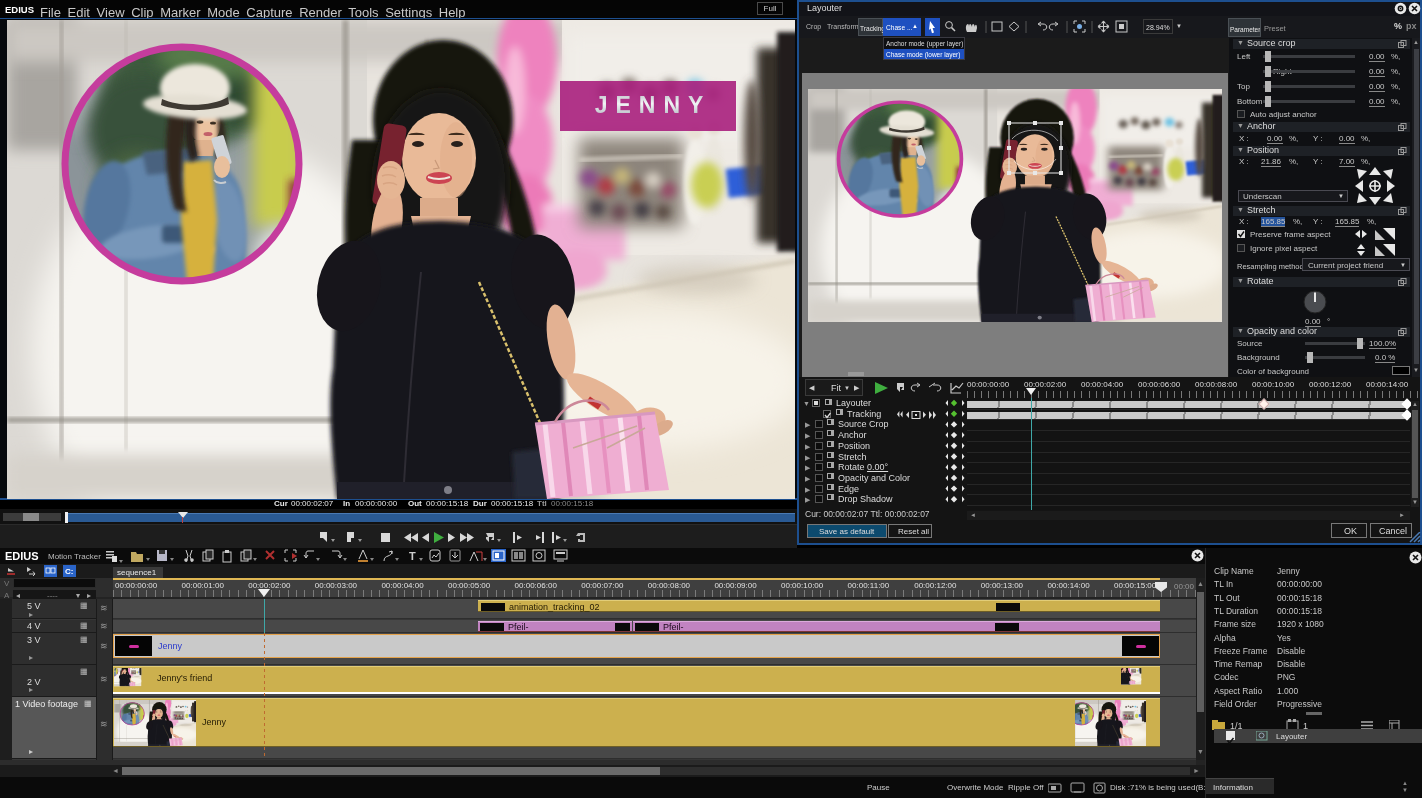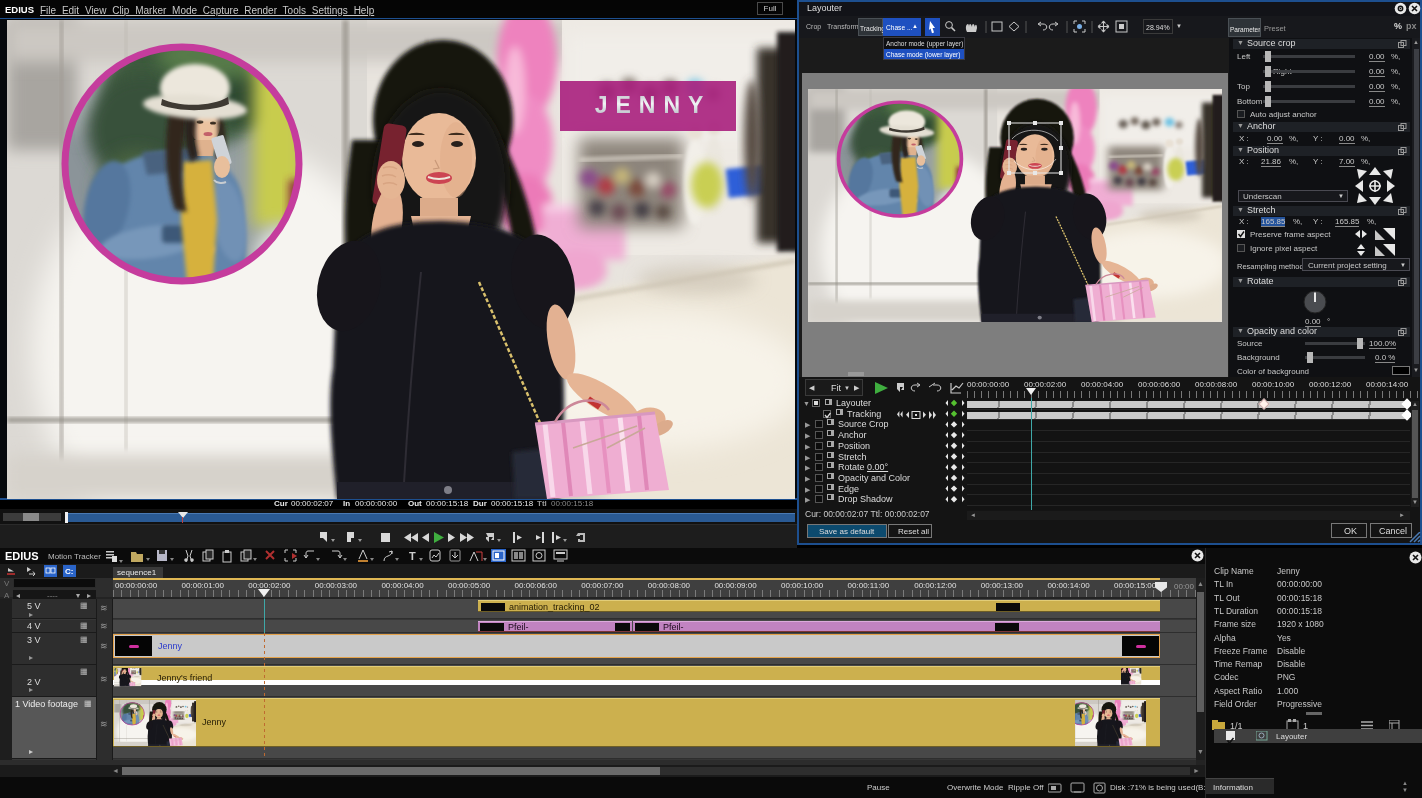--- a/index.html
+++ b/index.html
@@ -192,21 +192,21 @@
           <circle cx="175" cy="144" r="117" fill="none" stroke="#c53c9d" stroke-width="7"></circle>
  </g>
 </symbol>
 </defs>
 </svg>
 
 <div class="ab" style="left:0;top:0;width:797px;height:548px;background:#0a0a0a;">
 
  <div class="ab" style="left:0;top:0;width:797px;height:18px;background:#050505;">
   <span class="ab" style="left:5px;top:4px;font-weight:bold;font-size:9.5px;color:#fff;">EDIUS</span>
-  <span class="ab" style="left:40px;top:5px;color:#c8c8c8;font-size:10px;word-spacing:3px;text-decoration:underline;">File Edit View Clip Marker Mode Capture Render Tools Settings Help</span>
+  <span class="ab" style="left:40px;top:5px;color:#c8c8c8;font-size:13px;word-spacing:3px;">File Edit View Clip Marker Mode Capture Render Tools Settings Help</span>
   <span class="ab t8" style="left:757px;top:2px;width:26px;height:13px;border:1px solid #4a4a4a;color:#ccc;text-align:center;line-height:12px;">Full</span>
  </div>
 
  <div class="ab" style="left:0;top:18px;width:797px;height:482px;background:#06090d;border-top:1px solid #1d4f8f;border-bottom:2px solid #1d4f8f;">
   <svg class="ab" style="left:7px;top:1px;" width="788" height="479">
         <use href="#scene"></use>
       </svg>
   <div class="ab" style="left:560px;top:62px;width:176px;height:50px;background:rgba(168,31,125,0.9);"></div>
   <div class="ab" style="left:560px;top:71px;width:176px;text-align:center;">
    <svg width="170" height="30">
@@ -496,21 +496,21 @@
   <div class="ab" style="left:113px;top:35px;width:1047px;height:24px;background:#c9c9c9;border:1px solid #e4a24a;">
    <div class="ab" style="left:1px;top:1px;width:37px;height:20px;background:#050505;">
           <div class="ab" style="left:14px;top:9px;width:10px;height:3px;background:#d030a0;border-radius:2px;"></div>
         </div>
    <span class="ab t9" style="left:44px;top:6px;color:#2a3acc;">Jenny</span>
    <div class="ab" style="left:1008px;top:1px;width:37px;height:20px;background:#050505;">
           <div class="ab" style="left:14px;top:9px;width:10px;height:3px;background:#d030a0;border-radius:2px;"></div>
         </div>
   </div>
 
-  <div class="ab" style="left:113px;top:67px;width:1047px;height:19px;background:#ccb04e;border-top:1px solid #e2cd78;border-bottom:5px solid #ffffff;">
+  <div class="ab" style="left:113px;top:67px;width:1047px;height:28px;background:#ccb04e;border-top:1px solid #e2cd78;border-bottom:2px solid #ffffff;">
    <svg class="ab" style="left:1px;top:1px;" width="37" height="21" viewBox="60 30 230 220" preserveAspectRatio="none">
           <use href="#scene"></use>
         </svg>
    <span class="ab t9" style="left:44px;top:6px;color:#241c04;">Jenny's friend</span>
    <svg class="ab" style="left:1008px;top:1px;" width="37" height="21" viewBox="90 40 200 190" preserveAspectRatio="none">
           <use href="#scene"></use>
         </svg>
   </div>
 
   <div class="ab" style="left:113px;top:99px;width:1047px;height:49px;background:#ccb04e;border-top:1px solid #e2cd78;border-bottom:1px solid #6e5e26;">
@@ -845,21 +845,21 @@
     <path d="M2,21 L6,16 L10,21 Z"></path>
           <path d="M2,23 L10,23 L6,28 Z"></path>
     <path d="M28,0 L40,0 L40,12 Z"></path>
           <path d="M20,12 L20,2 L30,12 Z" opacity=".85"></path>
     <path d="M28,16 L40,16 L40,28 Z"></path>
           <path d="M20,28 L20,18 L30,28 Z" opacity=".85"></path>
    </g>
   </svg>
   <span class="ab" style="left:8px;top:224px;font-size:7.5px;">Resampling method</span>
   <div class="ab" style="left:73px;top:220px;width:108px;height:13px;background:#17181c;border:1px solid #4a4a52;">
-        <span class="ab" style="left:5px;top:2px;font-size:8px;white-space:nowrap;">Current project setting</span>
+        <span class="ab" style="left:5px;top:2px;font-size:8px;white-space:nowrap;">Current project friend</span>
         <span class="ab" style="left:97px;top:3px;color:#ccc;font-size:6px;">▼</span>
       </div>
 
   <div class="ab" style="left:4px;top:239px;width:177px;height:10px;background:#1e2126;">
         <span class="ab" style="left:4px;top:0px;color:#999;font-size:7px;">▼</span>
         <span class="ab t9" style="left:14px;top:-1px;color:#ddd;">Rotate</span>
         <svg class="ab" style="left:165px;top:1px;" width="9" height="8">
           <rect x="0.5" y="2.5" width="5" height="5" fill="none" stroke="#999"></rect>
           <rect x="3" y="0.5" width="5" height="5" fill="none" stroke="#999"></rect>
         </svg>

